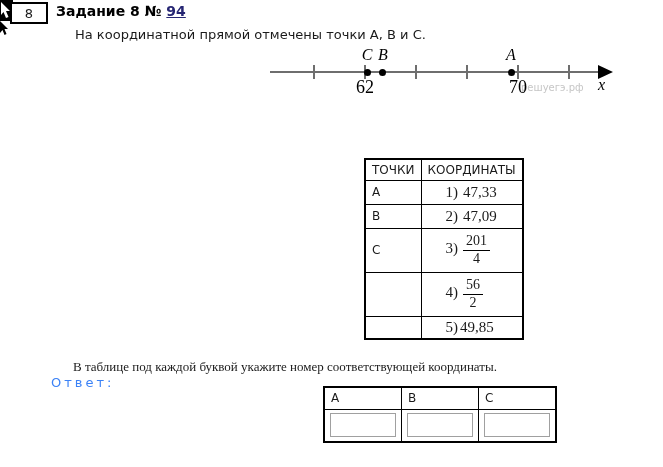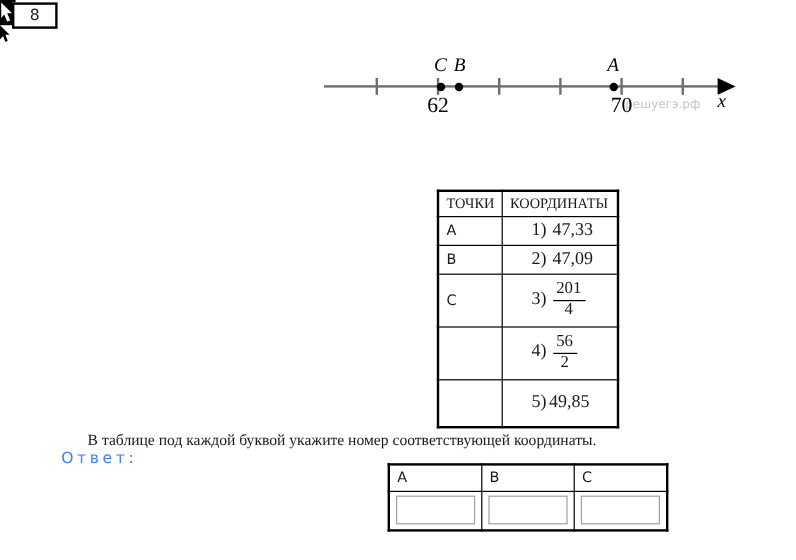--- a/index.html
+++ b/index.html
@@ -91,30 +91,30 @@
   }
   .match-table th, .match-table td {
     border: 1px solid #000;
     font-weight: normal;
     text-align: left;
     vertical-align: middle;
     padding: 2px 6px;
     font-size: 12px;
     color: #1a1a1a;
   }
-  .match-table th { height: 21px; white-space: nowrap; font-family: Liberation Serif, serif; }
+  .match-table th { height: 21px; white-space: nowrap; }
   .col-points { width: 52px; }
   .col-coords { width: 96px; }
   .match-table td.coord-cell {
     font-family: "Liberation Serif", "DejaVu Serif", serif;
     font-size: 15px; padding-left: 24px; white-space: nowrap;
   }
   .row-plain td { height: 24px; }
   .row-frac td { height: 44px; }
-  .row-last td { height: 40px; }
+  .row-last td { height: 23px; }
   .frac {
     display: inline-block; vertical-align: middle;
     text-align: center; margin-left: 5px;
     font-family: "Liberation Serif", "DejaVu Serif", serif;
     font-size: 14px; line-height: 1.15;
   }
   .frac .num { display: block; border-bottom: 1px solid #000; padding: 0 3px; }
   .frac .den { display: block; }
   .coord-num { display: inline-block; }
   .coord-val { display: inline-block; margin-left: 5px; }
@@ -154,21 +154,23 @@
       <rect x="0" y="0" width="13" height="21" fill="#000"></rect>
       <path d="M1,2 L10,11 L6,11 L8.5,17 L6,18 L3.5,12 L1,15 Z" fill="#fff"></path>
       <path d="M0,21 L8,29 L4.5,29 L6.5,34 L4.5,35 L2.5,30 L0,33 Z" fill="#000"></path>
     </svg>
   </div>
 
   <div class="task-num-box">
     <span>8</span>
   </div>
 
-
+  <div class="page-title"><span>Задание 8 № </span><a>94</a></div>
+
+  <div class="para para-intro">На координатной прямой отмечены точки A, B и C.</div>
 
   <div class="numline">
     <div class="watermark">решуегэ.рф</div>
     <div class="axis"></div>
     <div class="arrowhead"></div>
 
     <div class="tick" style="left:43px"></div>
     <div class="tick" style="left:94px"></div>
     <div class="tick" style="left:145px"></div>
     <div class="tick" style="left:196px"></div>

